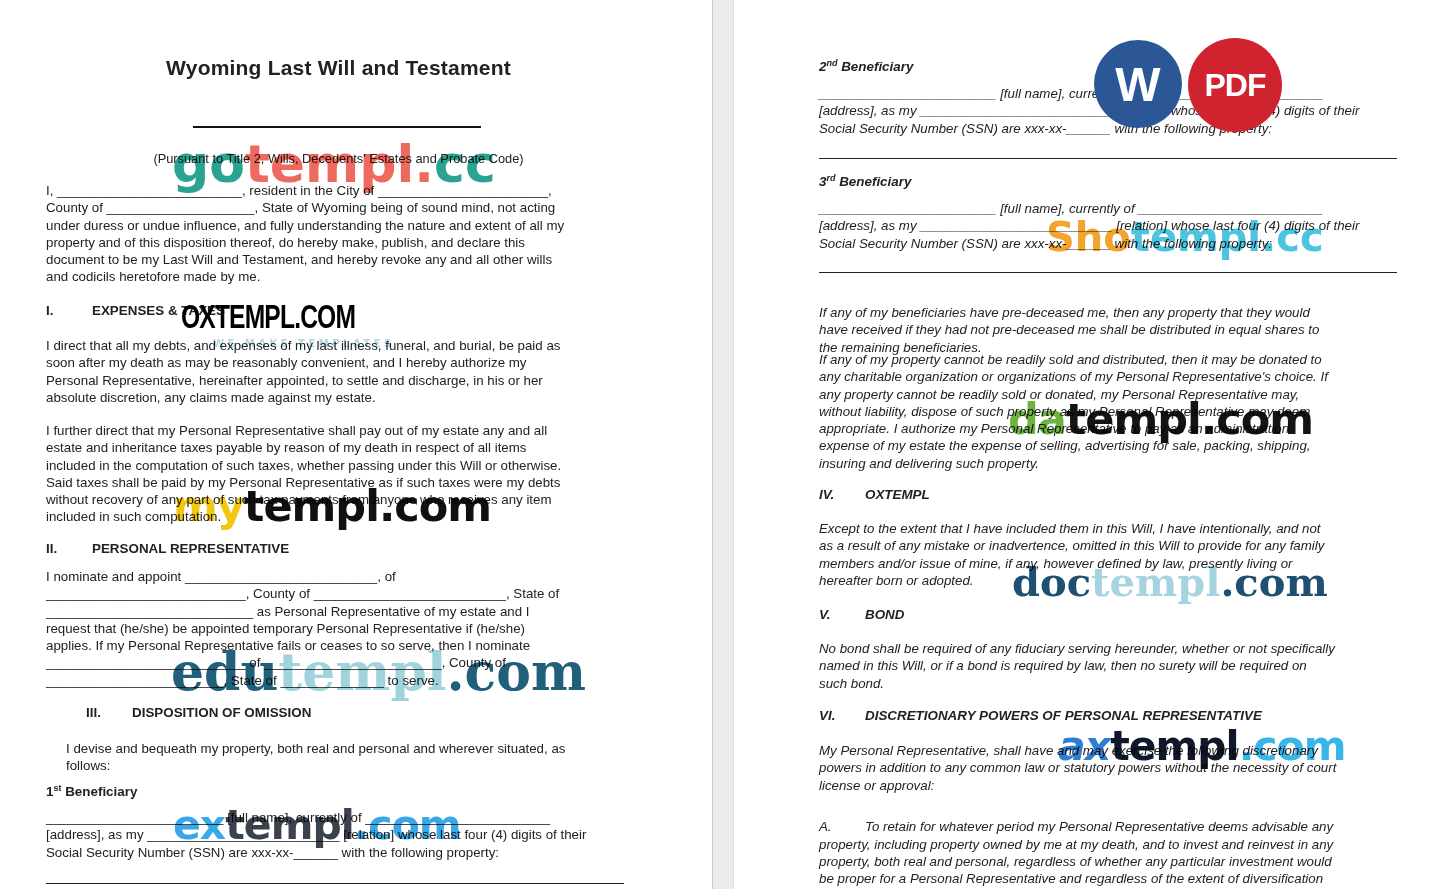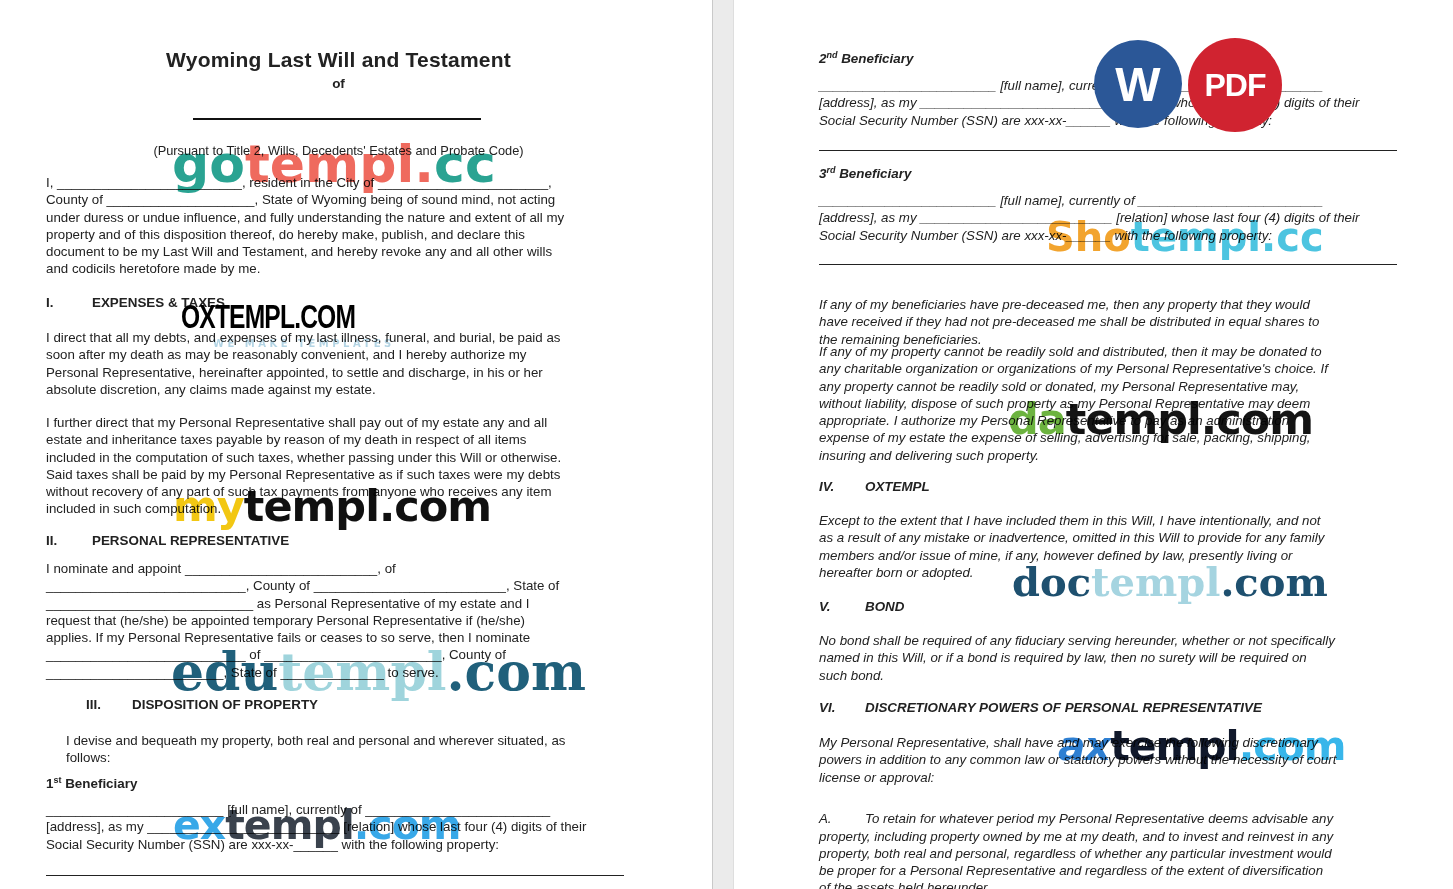--- a/index.html
+++ b/index.html
@@ -2,21 +2,21 @@
 <html><head>
 <meta charset="utf-8">
 <style>
   html,body{margin:0;padding:0;}
   body{
     width:1453px;height:889px;position:relative;overflow:hidden;
     background:#ffffff;color:#222;
     font-family:"Liberation Sans", sans-serif;
   }
   .abs{position:absolute;}
-  .page{position:absolute;top:0;width:585px;height:649px;}
+  .page{position:absolute;top:8px;width:585px;height:649px;}
   #pageL{left:46px;}
   #pageR{left:819px;font-style:italic;}
   .divider{
     position:absolute;left:712px;top:0;width:20px;height:889px;
     background:#ebebeb;border-left:1px solid #c9c9c9;border-right:1px solid #dedede;
     z-index:2;
   }
   .para{
     white-space:pre-line;font-size:13.3px;line-height:17.3px;width:585px;
     z-index:3;
@@ -67,21 +67,20 @@
   #icon-w{left:1094px;top:40px;width:88px;height:88px;background:#2b5797;font-size:48px;z-index:6;}
   #icon-pdf{left:1188px;top:38px;width:94px;height:94px;background:#d02330;font-size:32px;letter-spacing:-1px;z-index:7;}
 </style>
 </head>
 <body>
 
 <div class="divider"></div>
 
 <div class="page" id="pageL">
   <div class="abs title" style="top:48px;">Wyoming Last Will and Testament</div>
-  <div class="abs subtitle" style="top:76px;">of</div>
   <div class="abs nameline" style="top:118px;"></div>
   <div class="abs pursuant" style="top:143px;">(Pursuant to Title 2, Wills, Decedents' Estates and Probate Code)</div>
   <div class="abs para" style="top:174px;">I, _________________________, resident in the City of _______________________,
 County of ____________________, State of Wyoming being of sound mind, not acting
 under duress or undue influence, and fully understanding the nature and extent of all my
 property and of this disposition thereof, do hereby make, publish, and declare this
 document to be my Last Will and Testament, and hereby revoke any and all other wills
 and codicils heretofore made by me.</div>
 
   <div class="abs sec" style="top:295px;">
@@ -106,21 +105,21 @@
   <div class="abs para" style="top:560px;">I nominate and appoint __________________________, of
 ___________________________, County of __________________________, State of
 ____________________________ as Personal Representative of my estate and I
 request that (he/she) be appointed temporary Personal Representative if (he/she)
 applies. If my Personal Representative fails or ceases to so serve, then I nominate
 ___________________________ of ________________________, County of
 ________________________, State of ______________ to serve.</div>
 
   <div class="abs sec" style="top:697px;padding-left:40px;">
     <span class="sn">III.</span>
-    <span class="st">DISPOSITION OF PROPERTY</span>
+    <span class="st">DISPOSITION OF OMISSION</span>
   </div>
   <div class="abs para" style="top:732px;margin-left:20px;">I devise and bequeath my property, both real and personal and wherever situated, as
 follows:</div>
 
   <div class="abs benh" style="top:775px;">
     <span>1</span><sup>st</sup><span> Beneficiary</span>
   </div>
   <div class="abs para" style="top:801px;">________________________ [full name], currently of _________________________
 [address], as my __________________________ [relation] whose last four (4) digits of their
 Social Security Number (SSN) are xxx-xx-______ with the following property:</div>

